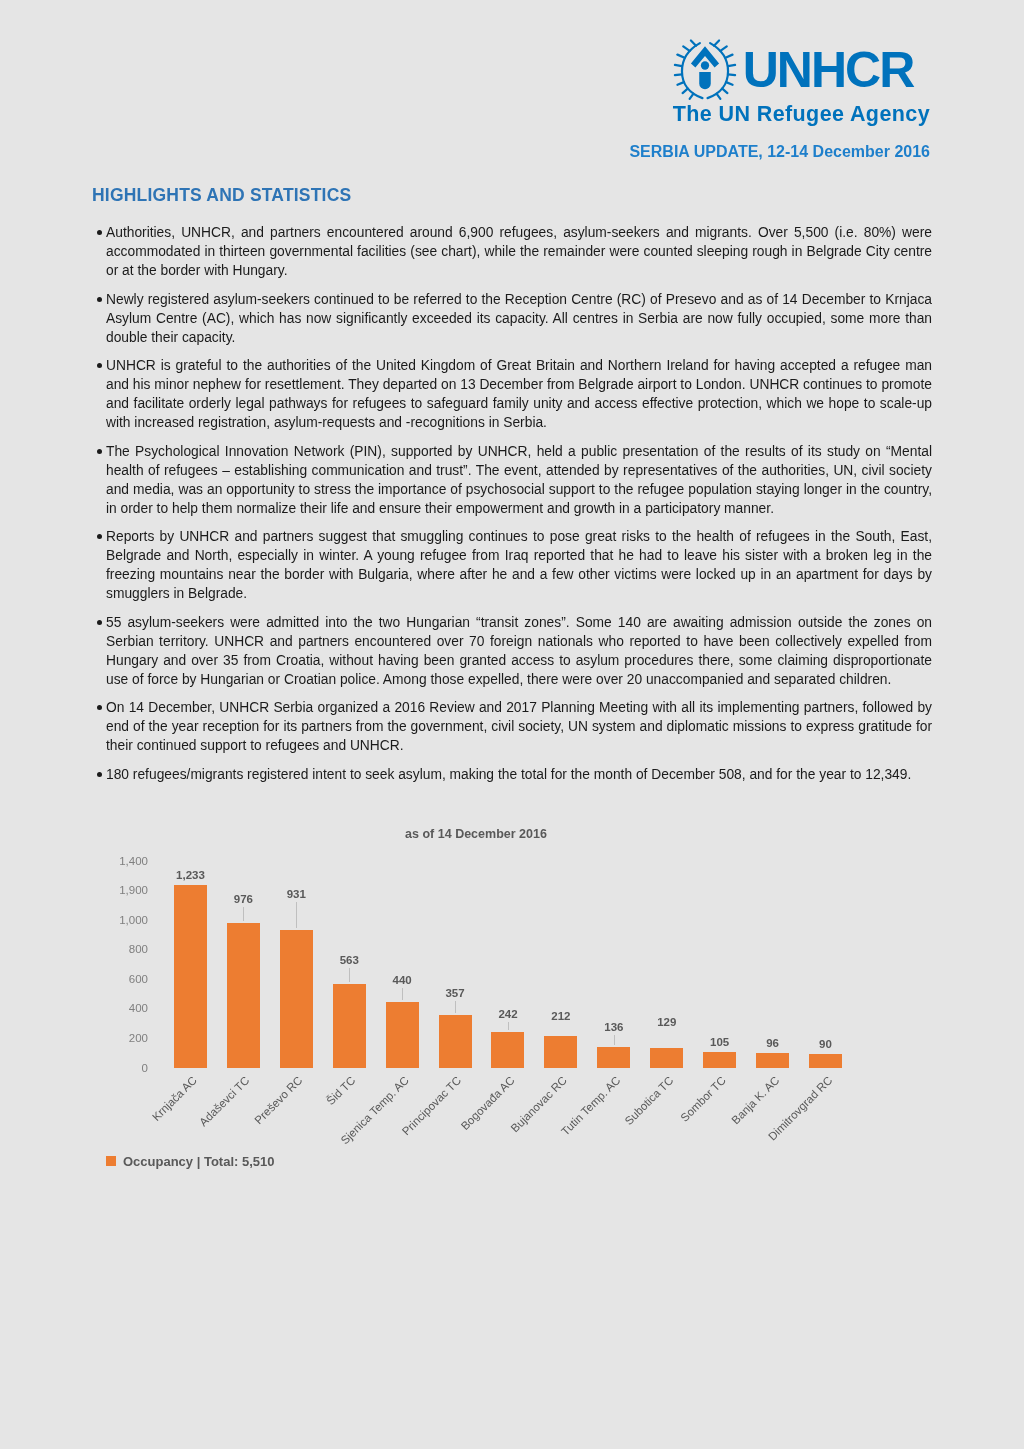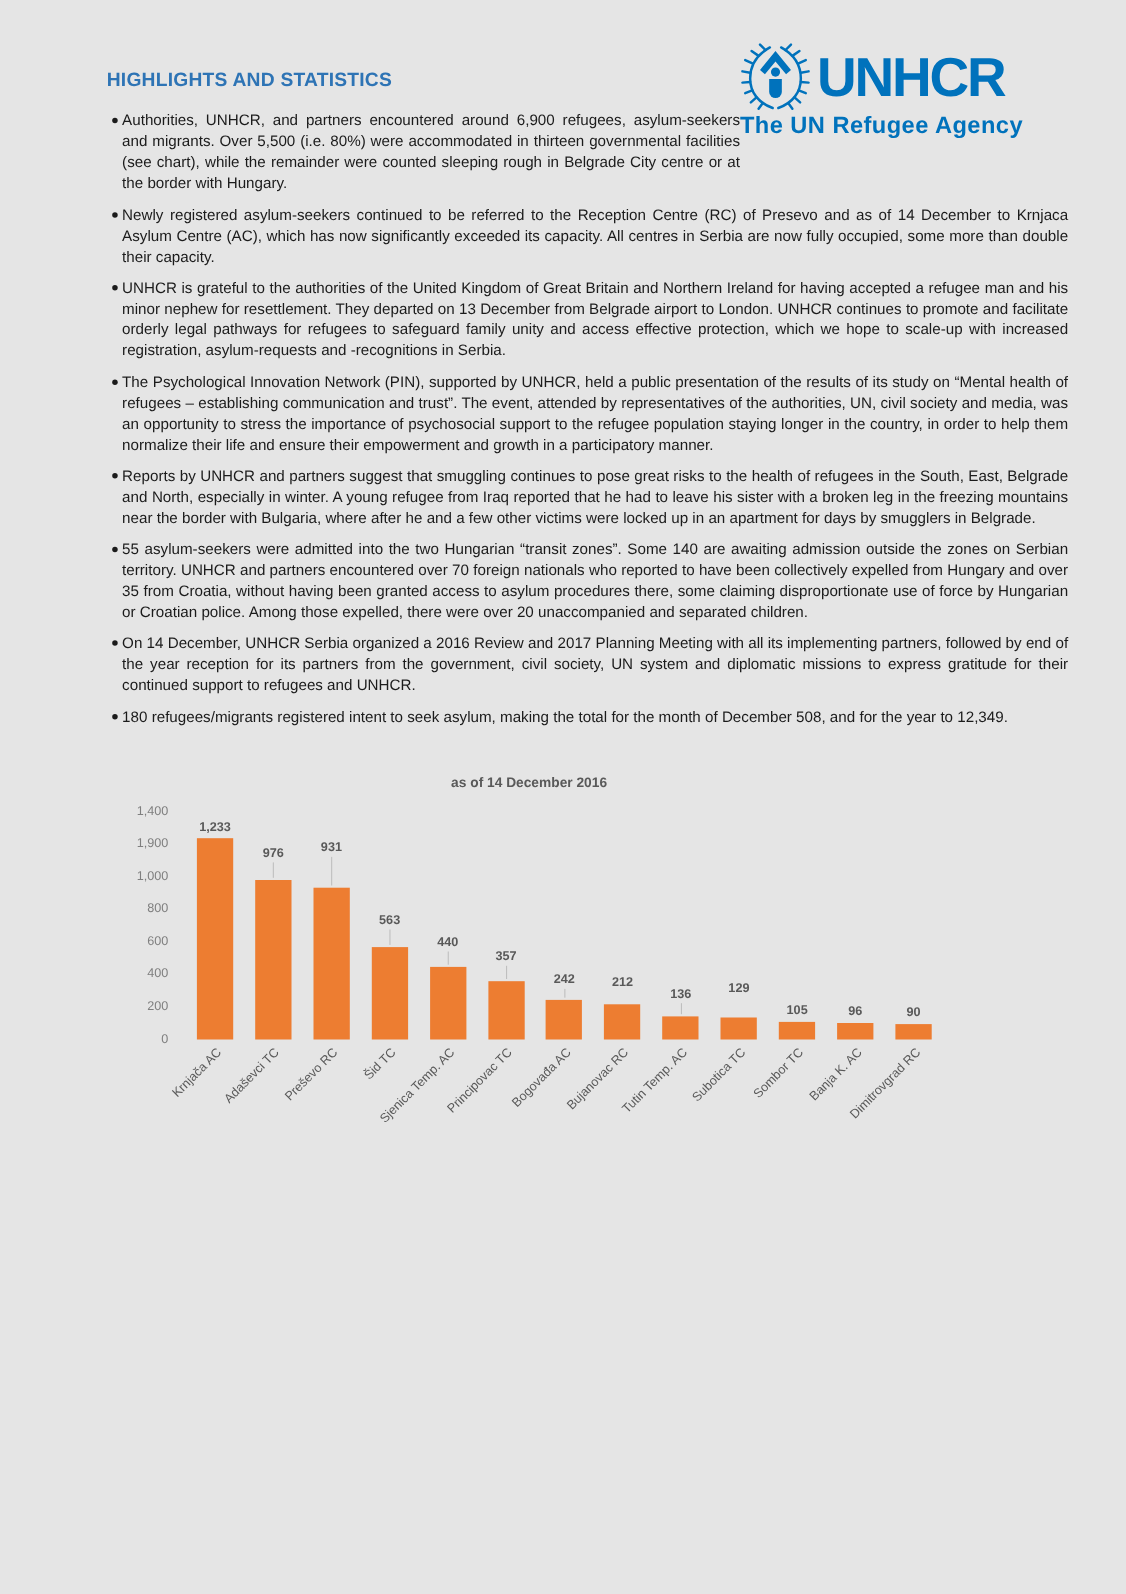--- a/index.html
+++ b/index.html
@@ -10,21 +10,21 @@
   
   .header { padding-top:38px; }
   .logo-block { float:right; margin-right:94px; }
   .logo-row { display:flex; align-items:center; gap:6px; }
   .emblem { width:64px; height:64px; display:inline-block; }
   .wordmark { font-size:50px; font-weight:bold; color:#0072BC; letter-spacing:-2px; line-height:58px; }
   .tagline { font-size:21.5px; font-weight:bold; color:#0072BC; letter-spacing:0.4px; margin-top:0px; text-align:left; }
   .doc-title { clear:both; text-align:right; padding-right:94px; padding-top:16px; font-size:16px; font-weight:600; color:#1E7FCB; }
 
   
-  .main { padding:0 53px;margin-left:44px; }
+  .main { padding:0 92px; }
   .section-heading { margin-top:24px; font-size:17.5px; font-weight:bold; color:#2E74B5; letter-spacing:0.2px; }
   .bullets { list-style:none; margin-top:17px; }
   .bullets li { display:flex; gap:4px; margin-bottom:9.5px; }
   .dot { flex:none; width:5px; height:5px; border-radius:50%; background:#1b1b1b; margin-top:7px; margin-left:5px; }
   .btext { font-size:13.8px; line-height:19px; text-align:justify; }
 
   
   .chart { margin-top:42px; margin-left:8px; width:752px; }
   .chart-title, .chart-subtitle { text-align:center; font-size:12.5px; font-weight:bold; color:#595959; line-height:17px; }
   .plot-wrap { position:relative; margin-top:18px; padding-left:64px; height:207px; }
@@ -73,20 +73,21 @@
               <path d="M50 13 L28 40 L35 46 L50 28 L65 46 L72 40 Z"></path>
               <circle cx="50" cy="43" r="6.5"></circle>
               <path d="M41 53 L59 53 L59 71 A 9 9 0 0 1 41 71 Z"></path>
             </g>
           </svg>
         </span>
         <span class="wordmark">UNHCR</span>
       </div>
       <div class="tagline">The UN Refugee Agency</div>
     </div>
+    <div class="doc-title">SERBIA UPDATE, 12-14 December 2016</div>
   </header>
 
   <main class="main">
     <h1 class="section-heading">HIGHLIGHTS AND STATISTICS</h1>
     <ul class="bullets" id="bullet-list">
         <li>
           <span class="dot"></span>
           <span class="btext">Authorities, UNHCR, and partners encountered around 6,900 refugees, asylum-seekers and migrants. Over 5,500 (i.e. 80%) were accommodated in thirteen governmental facilities (see chart), while the remainder were counted sleeping rough in Belgrade City centre or at the border with Hungary.</span>
         </li>
         <li>
@@ -200,16 +201,20 @@
               <div class="vlabel" style="bottom: 18.1943px;">96</div>
               <div class="xlabel">Banja K. AC</div>
             </div>
             <div class="cell">
               <div class="bar" style="height: 13.3071px; background: rgb(237, 125, 49);"></div>
               <div class="vlabel" style="bottom: 17.3071px;">90</div>
               <div class="xlabel">Dimitrovgrad RC</div>
             </div>
           </div>
       </div>
+      <div class="legend">
+        <span class="legend-swatch"></span>
+        <span>Occupancy | Total: 5,510</span>
+      </div>
     </section>
   </main>
 
 </div>
 
 </body></html>

